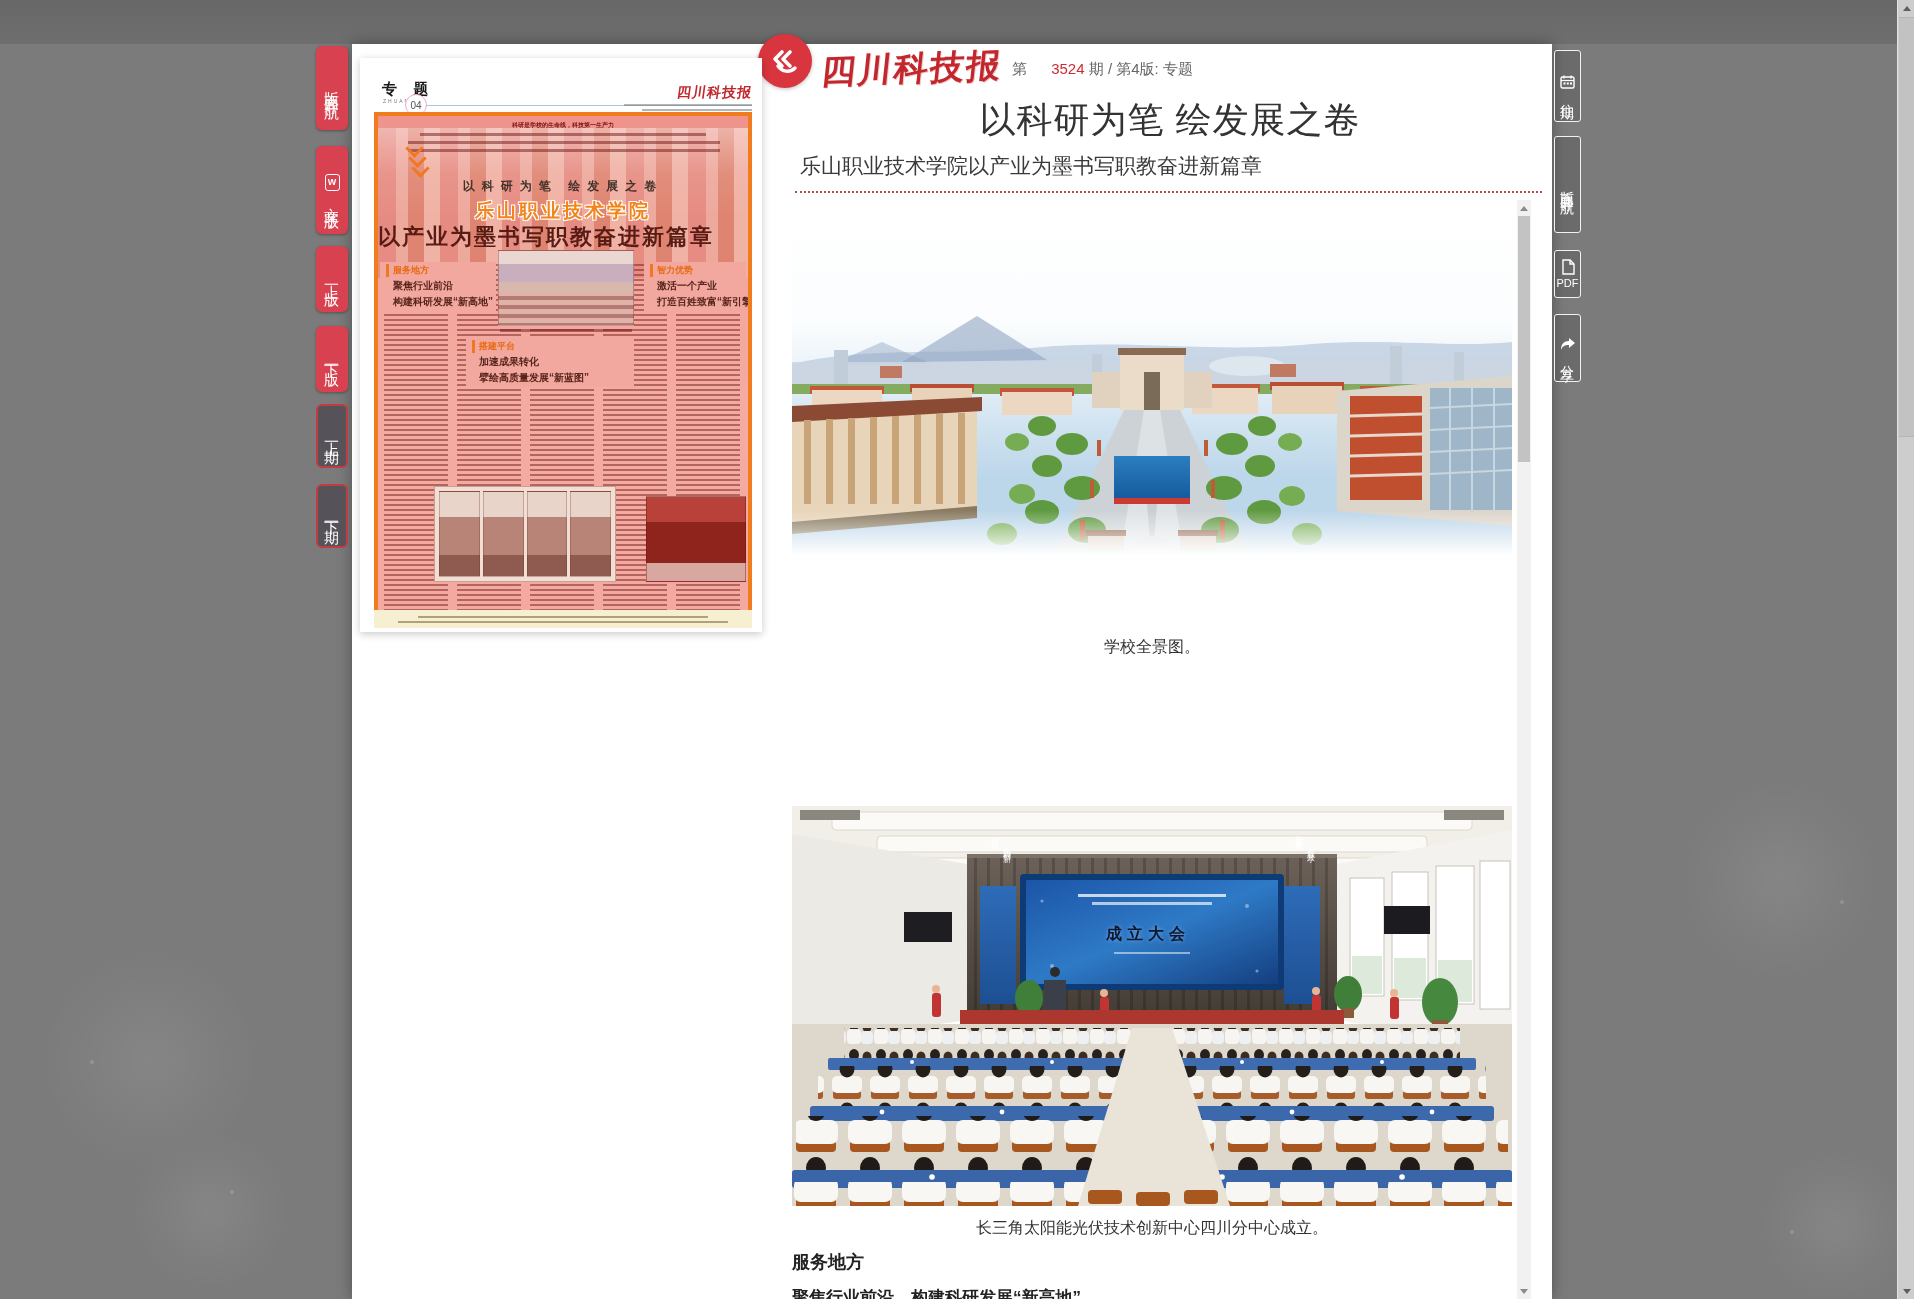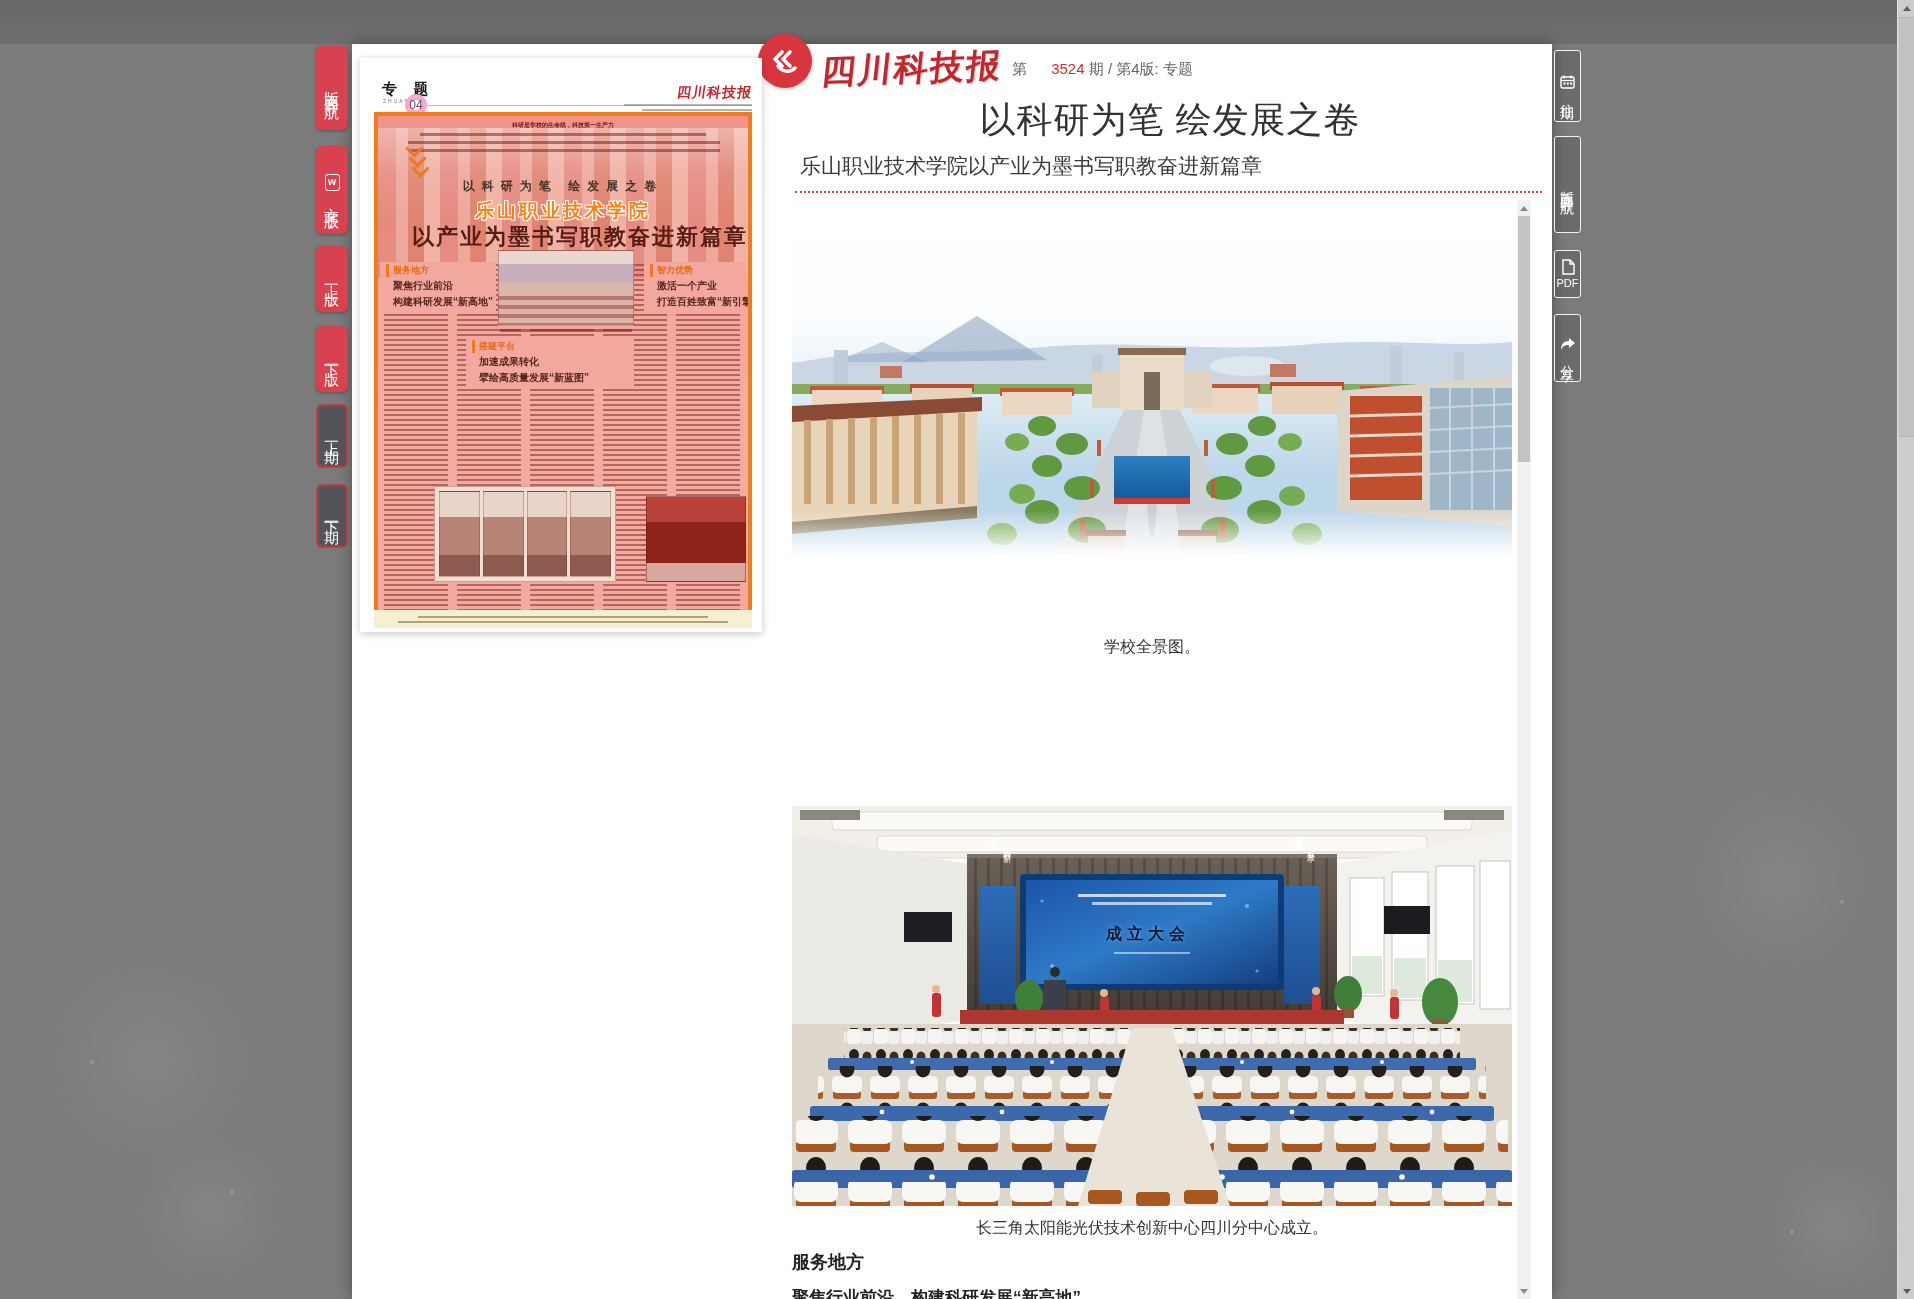--- a/index.html
+++ b/index.html
@@ -89,21 +89,21 @@
   .bsb .tri-dn { border-top-color:#5e5e5e; }
   .bsb .thumb { position:absolute; left:1px; top:17px; width:15px; height:420px; background:#c2c2c2; border-top:1px solid #b5b5b5; border-bottom:1px solid #b5b5b5; }
 
   
   .mini-page { position:absolute; left:360px; top:58px; width:402px; height:574px;
     background:#fff; box-shadow:0 2px 8px rgba(0,0,0,.22); }
   .mini-sec { position:absolute; left:22px; top:22px; font-size:15px; font-weight:bold;
     color:#1a1a1a; letter-spacing:6px; }
   .mini-sec-py { position:absolute; left:23px; top:40px; font-size:5px; color:#777; letter-spacing:2px; }
   .mini-pageno { position:absolute; left:45px; top:36px; width:22px; height:22px;
-    border:6px solid #f9a8d4; border-radius:50%; font-size:12px; color:#555;
+    border:1px solid #f9a8d4; border-radius:50%; font-size:10px; color:#555;
     display:flex; align-items:center; justify-content:center; background:#fff; }
   .mini-line { position:absolute; left:66px; top:47px; width:326px; height:1px; background:#a9c9da; }
   .mini-masthead { position:absolute; right:10px; top:26px; font-size:14px; font-weight:bold;
     color:#c1272d; transform:skewX(-8deg); letter-spacing:1px; font-family:"Liberation Serif", serif; }
   .mini-mh-l { position:absolute; right:10px; height:2px; width:128px; background:rgba(120,120,120,.55); }
   .mini-box { position:absolute; left:14px; top:54px; width:378px; height:512px;
     border:4px solid #f07c1e; background:linear-gradient(180deg,#ef938b 0%, #f3a299 18%, #f4aba1 55%, #f3a99f 100%); overflow:hidden; cursor:pointer; }
   .mb-photo { position:absolute; left:0; top:12px; width:370px; height:150px;
     background:
       linear-gradient(180deg, rgba(255,255,255,.5) 0%, rgba(255,255,255,.12) 30%, rgba(255,255,255,0) 60%),
@@ -112,21 +112,21 @@
   .mb-fl { position:absolute; height:3px; background:rgba(110,22,22,.5); }
   .mb-topline { position:absolute; left:35px; top:5px; width:300px; text-align:center;
     font-size:6px; font-weight:bold; color:#7a1414; }
   .chev { position:absolute; width:13px; height:13px; border-right:3px solid #f07820;
     border-bottom:3px solid #f07820; transform:rotate(45deg); }
   .mb-kicker { position:absolute; left:0; top:62px; width:370px; text-align:center;
     font-size:12px; font-weight:bold; color:#433228; letter-spacing:7px; }
   .mb-org { position:absolute; left:0; top:82px; width:370px; text-align:center;
     font-size:19px; font-weight:bold; color:#f28418; letter-spacing:3px;
     text-shadow:1px 1px 0 #fff,-1px -1px 0 #fff,1px -1px 0 #fff,-1px 1px 0 #fff; }
-  .mb-main { position:absolute; left:0; top:106px; width:370px; text-align:right;
+  .mb-main { position:absolute; left:0; top:106px; width:370px; text-align:left;
     font-size:22px; font-weight:bold; color:#581c14; letter-spacing:2px; }
   .mb-col { position:absolute; top:148px; width:64px; height:348px;
     background:repeating-linear-gradient(180deg, rgba(112,24,24,.48) 0 2px, rgba(0,0,0,0) 2px 5px); }
   .mb-hd { position:absolute; background:#f3a89f; padding:2px 0 2px 6px; }
   .mb-hd-t { font-size:9px; font-weight:bold; color:#e86a10; border-left:3px solid #f07820; padding-left:4px; }
   .mb-hd-l { font-size:10px; font-weight:bold; color:#58251c; padding-left:7px; margin-top:2px; white-space:nowrap; }
   .mb-photo2 { position:absolute; left:120px; top:134px; width:136px; height:76px;
     background:
       linear-gradient(180deg,#ead7d2 0 18%, #c9aebe 18% 42%, #d8b7ad 42% 55%, rgba(0,0,0,0) 55%),
       repeating-linear-gradient(180deg,#b67a74 0 4px,#e0b3a8 4px 9px);

